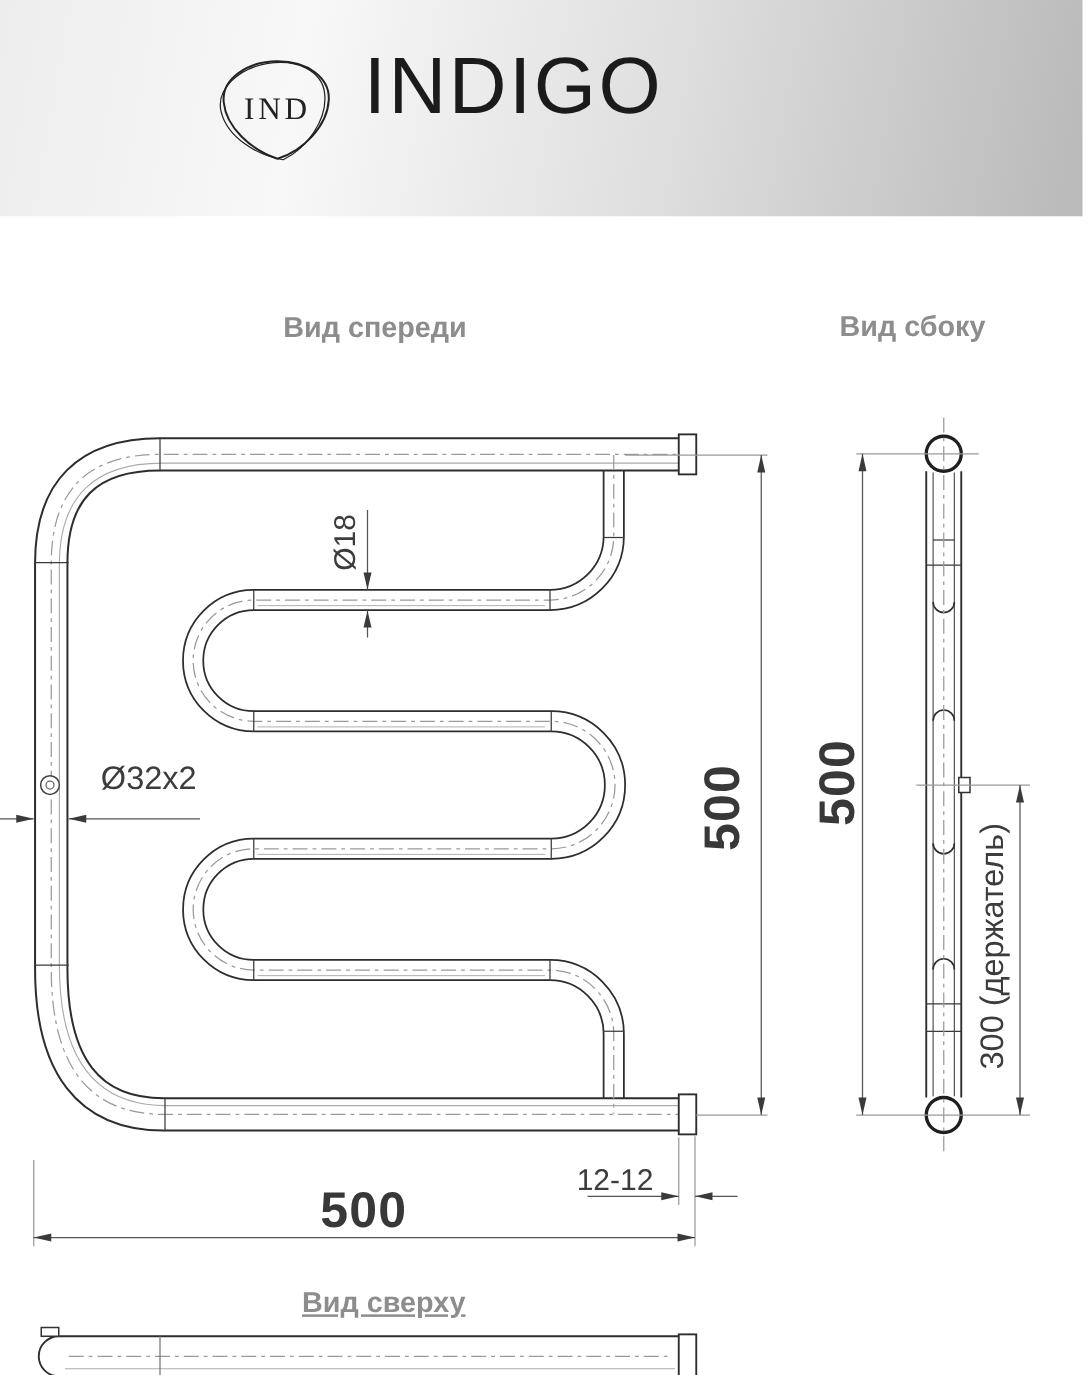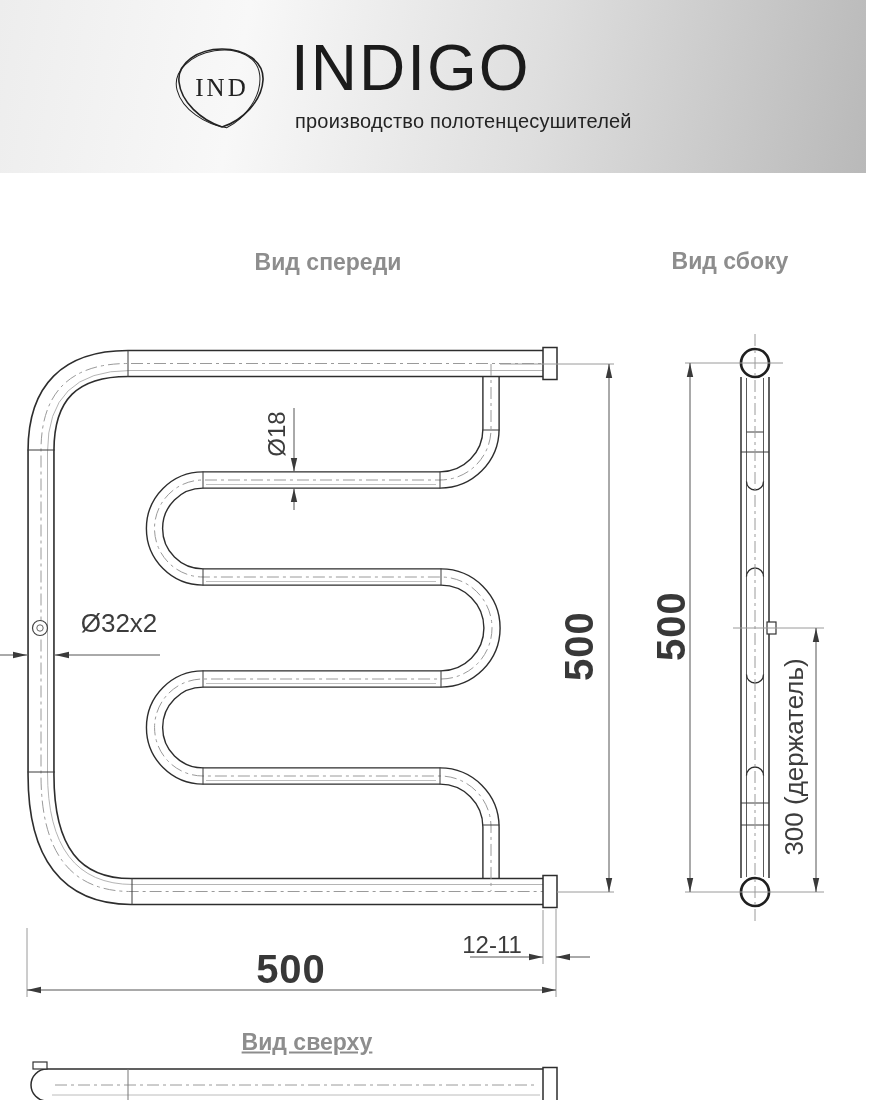--- a/index.html
+++ b/index.html
@@ -11,21 +11,21 @@
   #logo-shield{position:absolute;left:172px;top:46px;width:100px;height:84px;}
   #logo-monogram{position:absolute;left:172px;top:46px;width:100px;height:84px;
           display:flex;align-items:center;justify-content:center;
           font-family:"Liberation Serif", serif;font-size:25px;letter-spacing:3px;color:#222;}
   #brand{position:absolute;left:291px;top:36px;font-size:64px;font-weight:400;
          letter-spacing:2px;color:#1b1b1b;line-height:1;}
   #tagline{position:absolute;left:295px;top:110px;font-size:20px;color:#232323;letter-spacing:0.2px;}
   
   .view-label{position:absolute;transform:translate(-50%,-50%);font-size:23px;font-weight:bold;
               color:#8d8d8d;white-space:nowrap;z-index:2;}
-  #lbl-front{left:328px;top:262px;}
+  #lbl-front{left:300px;top:262px;}
   #lbl-side{left:730px;top:261px;}
   #lbl-top{left:307px;top:1042px;text-decoration:underline;}
   
   .dim{position:absolute;white-space:nowrap;z-index:2;transform:translate(-50%,-50%);}
   .dim.rot{transform:translate(-50%,-50%) rotate(-90deg);}
   .dim-big{font-size:40px;font-weight:bold;color:#383838;letter-spacing:1px;}
   .dim-med{font-size:26px;font-weight:400;color:#3c3c3c;}
   .dim-small{font-size:24px;font-weight:400;color:#3c3c3c;}
   #dim-front-h{left:579px;top:646px;}
   #dim-front-w{left:291px;top:969px;}
@@ -42,33 +42,32 @@
 
 <div id="stage">
 
   <div id="header">
     <svg id="logo-shield" viewBox="0 0 100 84">
       <path d="M 50 3 C 74 3 92 16 91 34 C 90 55 70 75 50 81 C 29 74 9 56 7 36 C 5 17 26 3 50 3 Z" fill="none" stroke="#222" stroke-width="1.6"></path>
       <path d="M 50 3 C 74 3 92 16 91 34 C 90 55 70 75 50 81 C 29 74 9 56 7 36 C 5 17 26 3 50 3 Z" fill="none" stroke="#222" stroke-width="1" transform="rotate(-9 50 40) translate(-2 1)"></path>
     </svg>
     <div id="logo-monogram">IND</div>
     <div id="brand">INDIGO</div>
-    <div id="tagline">производство полотенцесушителей</div>
   </div>
 
   <div class="view-label" id="lbl-front">Вид спереди</div>
   <div class="view-label" id="lbl-side">Вид сбоку</div>
   <div class="view-label" id="lbl-top">Вид сверху</div>
 
   <div class="dim rot dim-big" id="dim-front-h">500</div>
   <div class="dim dim-big" id="dim-front-w">500</div>
   <div class="dim rot dim-big" id="dim-side-h">500</div>
   <div class="dim rot dim-small" id="dim-d18">Ø18</div>
   <div class="dim dim-med" id="dim-d32">Ø32x2</div>
-  <div class="dim dim-small" id="dim-gap">12-11</div>
+  <div class="dim dim-small" id="dim-gap">12-12</div>
   <div class="dim rot" id="dim-holder">300 (держатель)</div>
 
   <svg id="drawing" width="873" height="1100" viewBox="0 0 873 1100">
 
     <g>
 
       <g>
         <path d="M 491 364 L 491 429 A 51 51 0 0 1 440 480 L 203 480 A 48.5 48.5 0 0 0 203 577
                  L 441 577 A 51 51 0 0 1 441 679 L 203 679 A 48.5 48.5 0 0 0 203 776
                  L 440 776 A 51 51 0 0 1 491 827 L 491 891" fill="none" stroke="#2d2d2d" stroke-width="17.6"></path>

